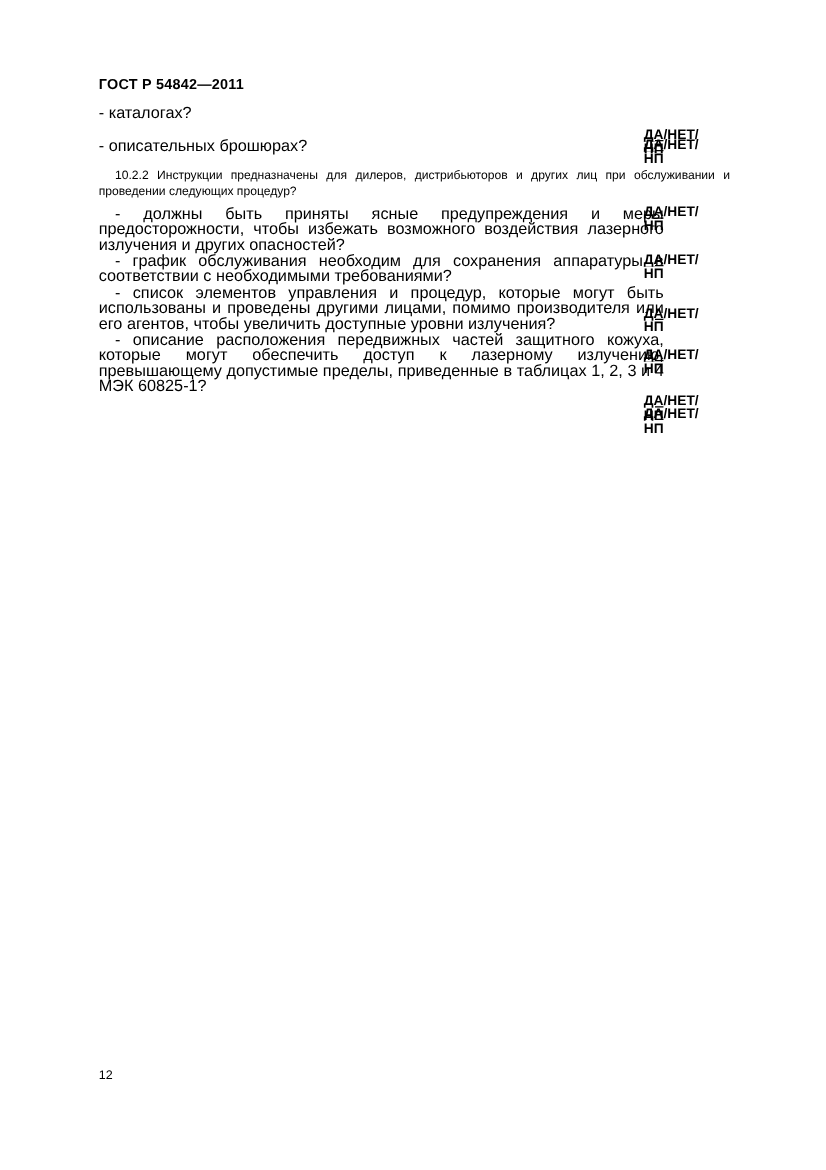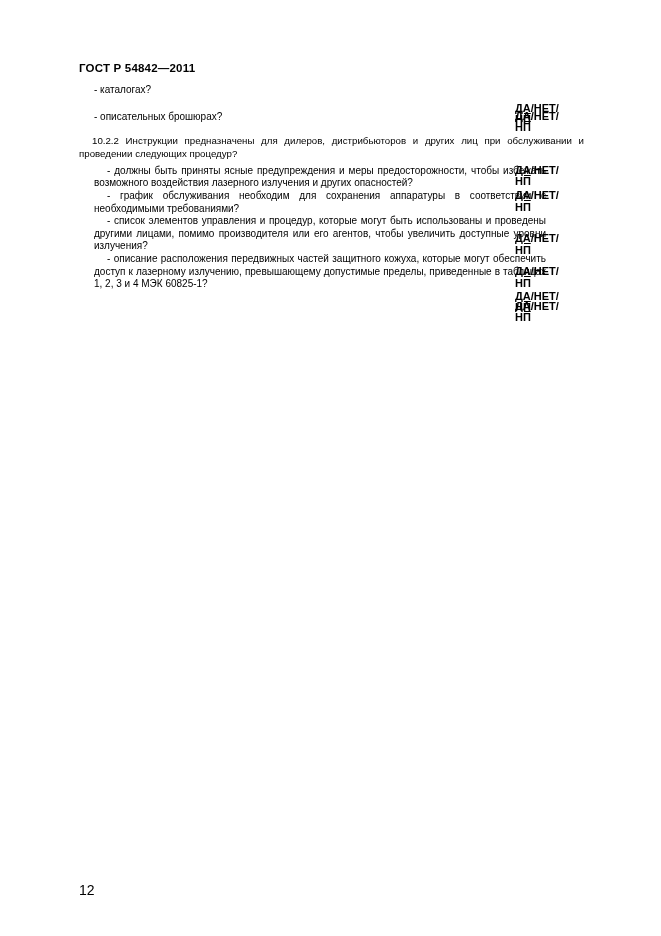--- a/index.html
+++ b/index.html
@@ -37,24 +37,23 @@
     top: 84px;
     width: 505px;
   }
   .row {
     position: relative;
     display: flex;
     align-items: flex-start;
   }
   .row-text {
     width: 452px;
-    font-size: 10px;
+    font-size: 13px;
     line-height: 12.6px;
     color: #000;
-    margin-left: 15px;
   }
   .row-text.just {
     text-align: justify;
   }
   .answer {
     position: absolute;
     left: 436px;
     width: 60px;
     font-size: 11px;
     line-height: 11.6px;
@@ -73,22 +72,22 @@
     text-indent: 13px;
   }
   .para {
     font-size: 9.7px;
     line-height: 12.8px;
     text-align: justify;
   }
   .page-number {
     position: absolute;
     left: 79px;
-    top: 882px;
-    font-size: 14px;
+    top: 855px;
+    font-size: 10px;
   }
   .block {
     position: relative;
     margin-bottom: 0;
   }
 </style>
 </head>
 <body>
 
 <div class="page">

